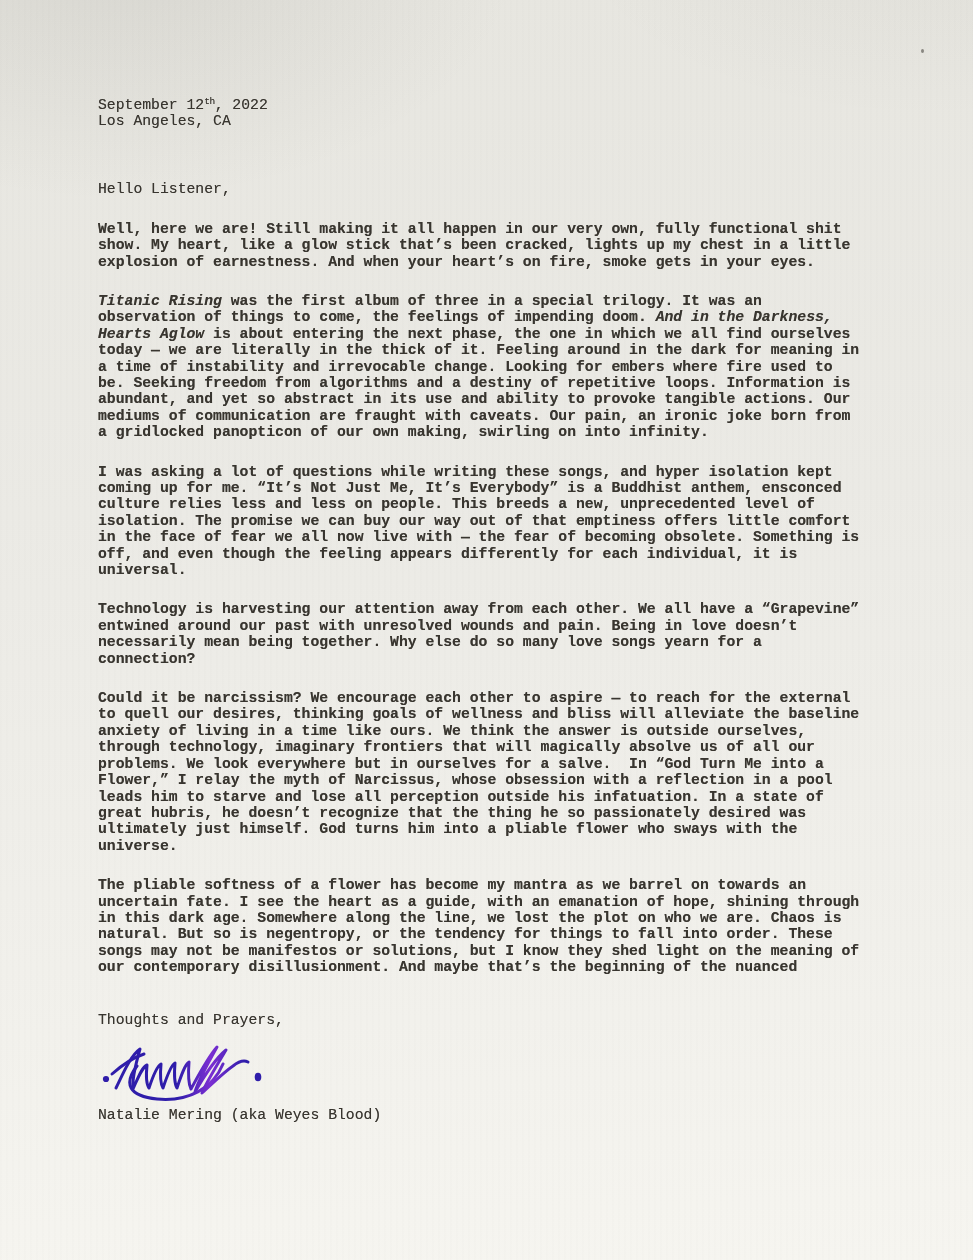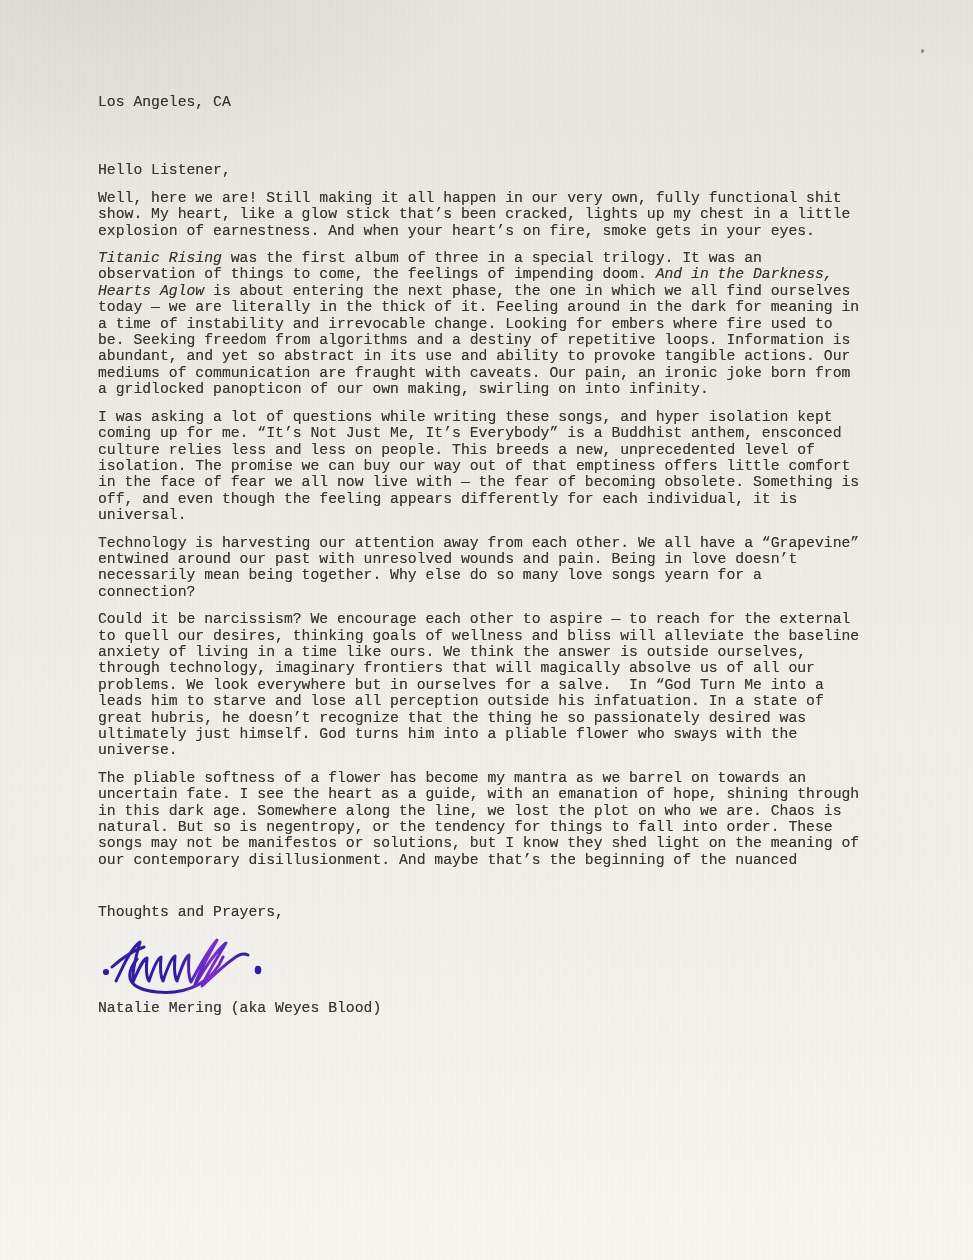--- a/index.html
+++ b/index.html
@@ -43,33 +43,34 @@
   }
   .line { white-space: pre; }
   .line span { white-space: pre; }
   .italic { font-style: italic; }
   .sup {
     font-size: 9.5px;
     vertical-align: 4.5px;
     letter-spacing: -0.5px;
   }
   .salutation { margin-top: 52px; }
-  .paragraph  { margin-top: 11px; }
+  .paragraph  { margin-top: 23px; font-weight: bold; }
   .closing    { margin-top: 36px; }
   .signature-block { margin-top: 10px; margin-left: 1px; height: 64px; }
   .sig-name   { margin-top: 5px; }
 </style>
 </head>
 <body>
 
 <div class="paper-shade"></div>
 <div class="speck" style="left:921px; top:49px;"></div>
 
 <div class="letter">
 
+  <div class="line"><div class="line"><span>September 12</span><span class="sup">th</span><span>, 2022</span></div></div>
   <div class="line">Los Angeles, CA</div>
 
   <div class="line salutation">Hello Listener,</div>
 
   <div>
       <div class="paragraph">
         <div class="line"><span>Well, here we are! Still making it all happen in our very own, fully functional shit</span></div>
         <div class="line"><span>show. My heart, like a glow stick that’s been cracked, lights up my chest in a little</span></div>
         <div class="line"><span>explosion of earnestness. And when your heart’s on fire, smoke gets in your eyes.</span></div>
       </div>
@@ -98,20 +99,21 @@
         <div class="line"><span>entwined around our past with unresolved wounds and pain. Being in love doesn’t</span></div>
         <div class="line"><span>necessarily mean being together. Why else do so many love songs yearn for a</span></div>
         <div class="line"><span>connection?</span></div>
       </div>
       <div class="paragraph">
         <div class="line"><span>Could it be narcissism? We encourage each other to aspire — to reach for the external</span></div>
         <div class="line"><span>to quell our desires, thinking goals of wellness and bliss will alleviate the baseline</span></div>
         <div class="line"><span>anxiety of living in a time like ours. We think the answer is outside ourselves,</span></div>
         <div class="line"><span>through technology, imaginary frontiers that will magically absolve us of all our</span></div>
         <div class="line"><span>problems. We look everywhere but in ourselves for a salve.  In “God Turn Me into a</span></div>
+        <div class="line"><span>Flower,” I relay the myth of Narcissus, whose obsession with a reflection in a pool</span></div>
         <div class="line"><span>leads him to starve and lose all perception outside his infatuation. In a state of</span></div>
         <div class="line"><span>great hubris, he doesn’t recognize that the thing he so passionately desired was</span></div>
         <div class="line"><span>ultimately just himself. God turns him into a pliable flower who sways with the</span></div>
         <div class="line"><span>universe.</span></div>
       </div>
       <div class="paragraph">
         <div class="line"><span>The pliable softness of a flower has become my mantra as we barrel on towards an</span></div>
         <div class="line"><span>uncertain fate. I see the heart as a guide, with an emanation of hope, shining through</span></div>
         <div class="line"><span>in this dark age. Somewhere along the line, we lost the plot on who we are. Chaos is</span></div>
         <div class="line"><span>natural. But so is negentropy, or the tendency for things to fall into order. These</span></div>

